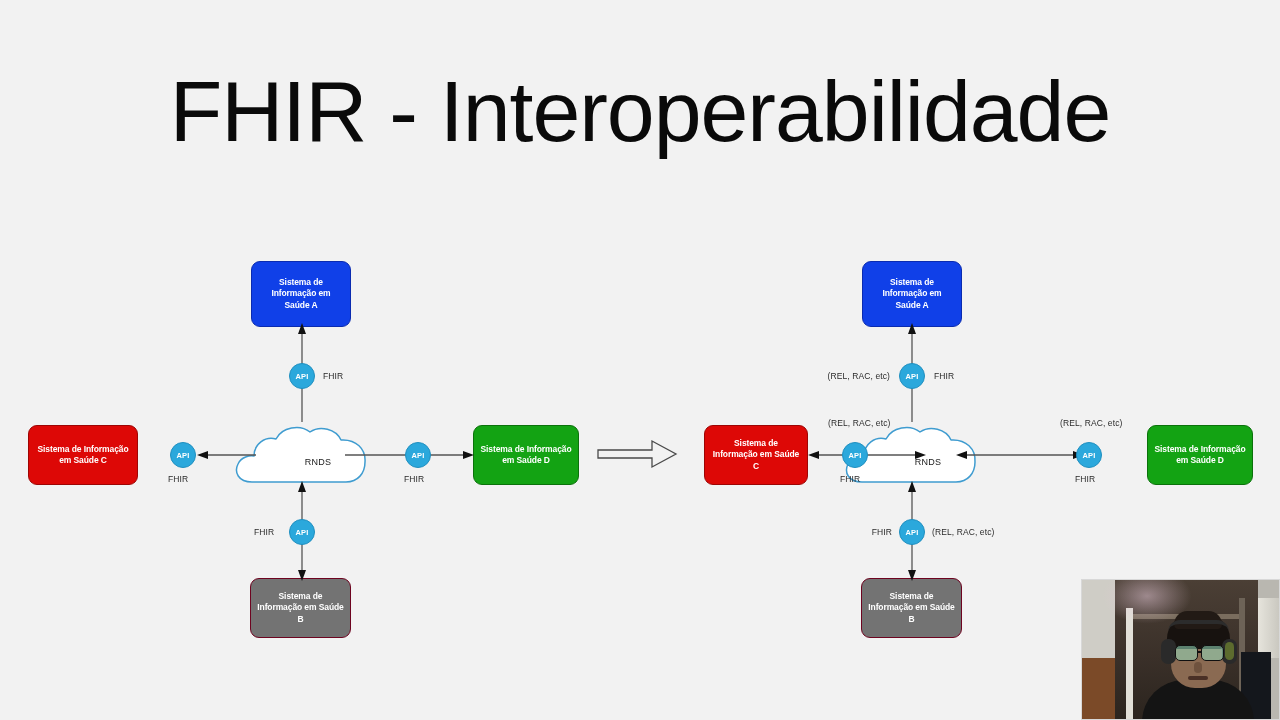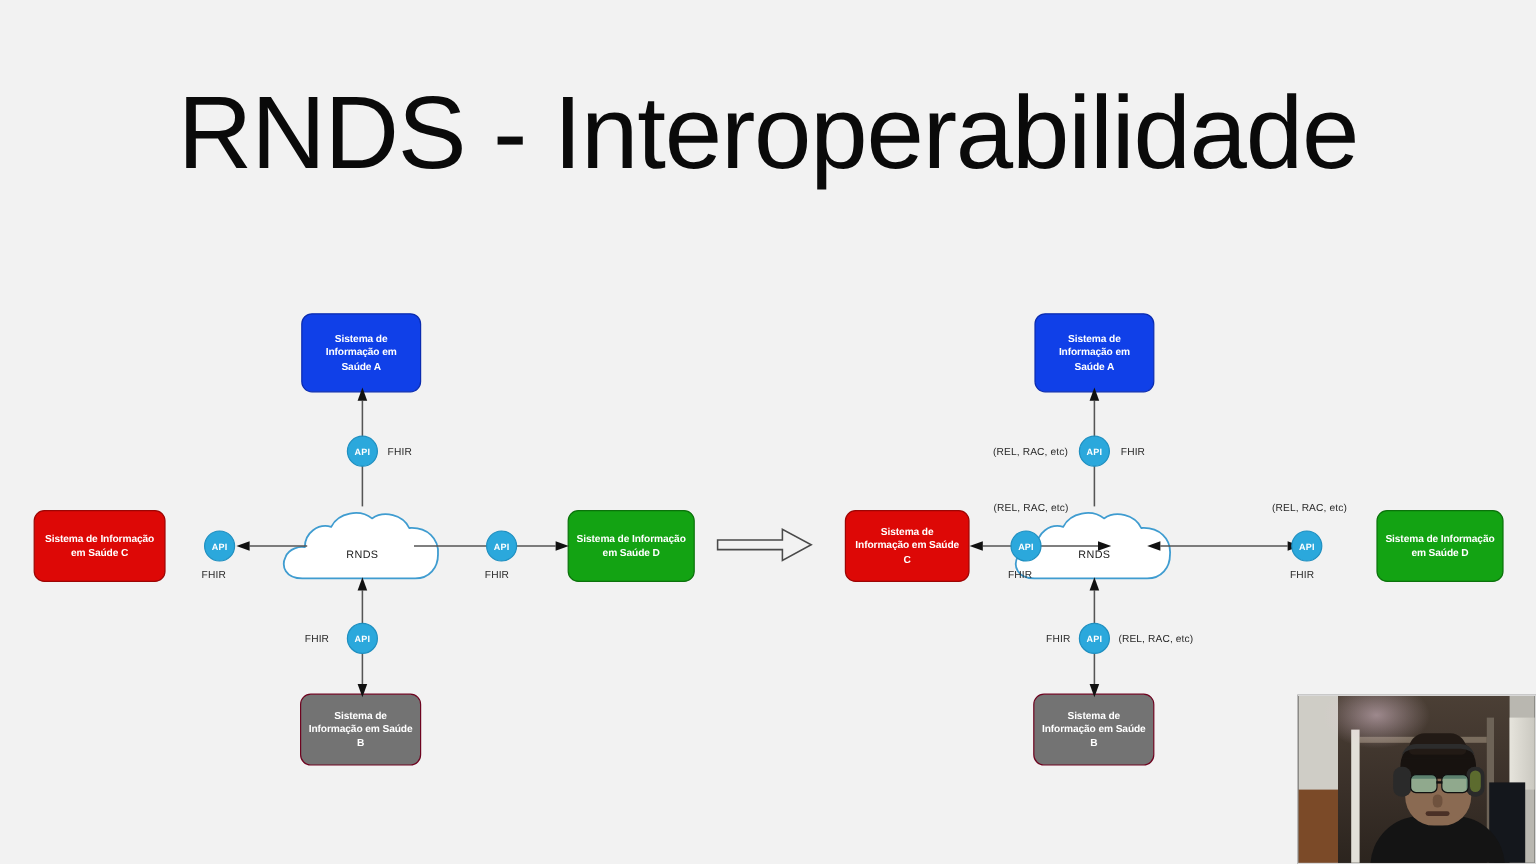--- a/index.html
+++ b/index.html
@@ -42,21 +42,21 @@
   }
   .node-a { background:#1040e8; border:1.4px solid #0a2bb0; }
   .node-b { background:#737373; border:1.4px solid #6e0420; }
   .node-c { background:#dd0806; border:1.4px solid #9d0504; }
   .node-d { background:#13a313; border:1.4px solid #0b720b; }
 
   
   .cloud { position:absolute; width:140px; height:70px; }
   .cloud svg { display:block; width:140px; height:70px; overflow:visible; }
   .cloud-label {
-    position:absolute; left:0; top:0; width:140px; height:70px;
+    position:absolute; left:16px; top:0; width:140px; height:70px;
     display:flex; align-items:center; justify-content:center;
     font-size:9px; color:#1a1a1a; letter-spacing:0.3px;
     padding-top:14px;
   }
 
   
   .api {
     position:absolute; width:26px; height:26px; border-radius:50%;
     background:#2ba8dc; border:1.2px solid #1f8fc0;
     display:flex; align-items:center; justify-content:center;
@@ -123,21 +123,21 @@
   .wc-nose        { position:absolute; left:112px; top:82px; width:8px; height:11px;
                     background:#6f523e; border-radius:4px; }
   .wc-mouth       { position:absolute; left:106px; top:96px; width:20px; height:4px;
                     background:#4a3026; border-radius:3px; }
 </style>
 </head>
 <body>
 
 <div id="slide">
 
-  <div id="slide-title">RNDS - Interoperabilidade</div>
+  <div id="slide-title">FHIR - Interoperabilidade</div>
 
   <div class="diagram" id="diagram-before">
 
     <div class="conn" style="left:295px; top:322px;">
       <svg width="14" height="100" viewBox="0 0 14 100">
         <line x1="7" y1="100" x2="7" y2="12" stroke="#555" stroke-width="1.3"></line>
         <polygon points="7,1 3,12 11,12" fill="#111"></polygon>
       </svg>
     </div>
     <div class="conn" style="left:196px; top:448px;">

